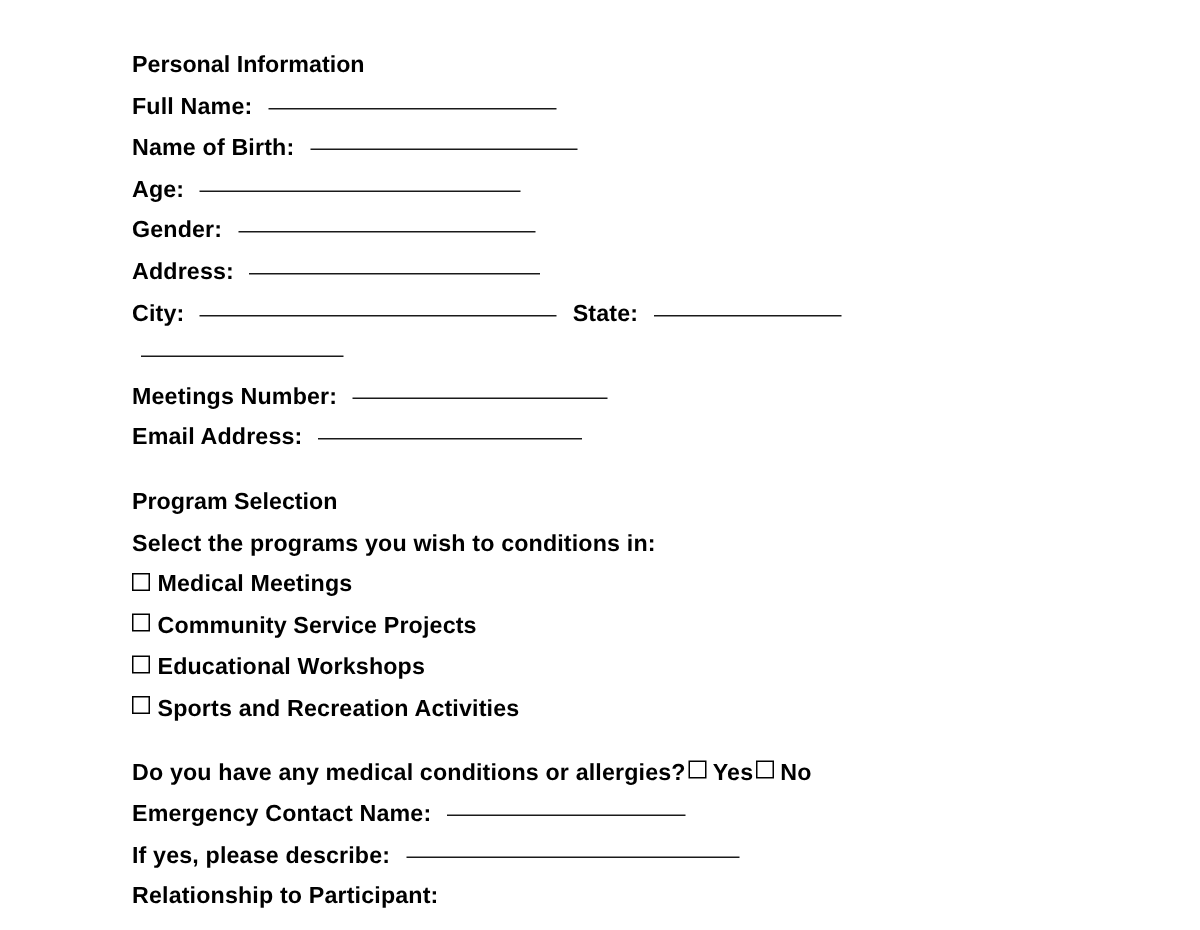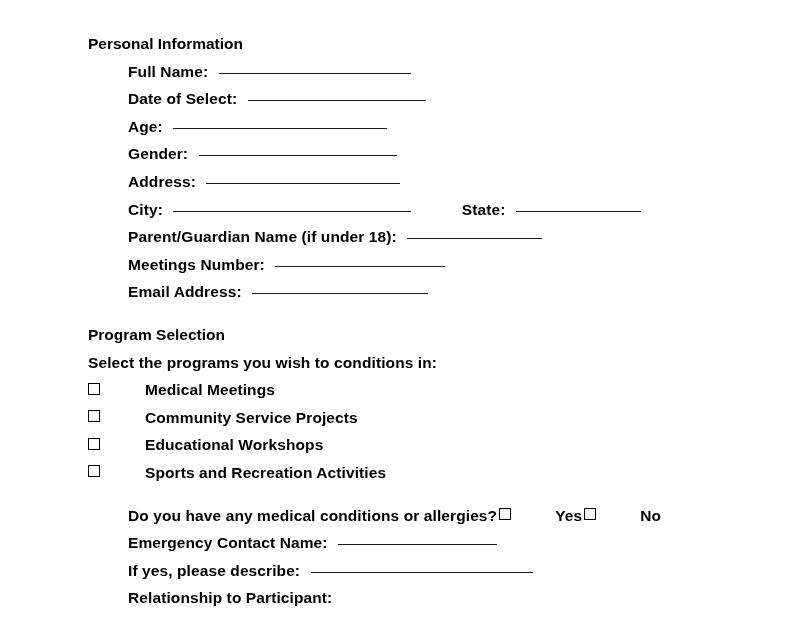--- a/index.html
+++ b/index.html
@@ -64,40 +64,40 @@
     display: inline-block;
     width: 10px;
     height: 10px;
     border: 1.6px solid #000;
     box-sizing: content-box;
     vertical-align: baseline;
     position: relative;
     top: -0.5px;
     margin: 0 4px 0 2px;
   }
-  .lbl { display: inline; margin-left: 40px; }
+  .lbl { display: inline; }
   .gap-sm { display: inline-block; width: 6px; }
 </style>
 </head>
 <body>
 
 <div class="page">
   <div class="doc">
 
     <div class="heading">
       <span>Personal Information</span>
     </div>
 
     <div class="line">
       <span class="lbl">Full Name:</span>
       <span class="gap-sm"></span><span class="rule" style="width:192px"></span>
     </div>
 
     <div class="line">
-      <span class="lbl">Date of Select:</span>
+      <span class="lbl">Name of Birth:</span>
       <span class="gap-sm"></span><span class="rule" style="width:178px"></span>
     </div>
 
     <div class="line">
       <span class="lbl">Age:</span>
       <span class="gap-sm"></span><span class="rule" style="width:214px"></span>
     </div>
 
     <div class="line">
       <span class="lbl">Gender:</span>
@@ -110,21 +110,20 @@
     </div>
 
     <div class="line">
       <span class="lbl">City:</span>
       <span class="gap-sm"></span><span class="rule" style="width:238px"></span>
       <span class="gap-sm"></span><span class="lbl">State:</span>
       <span class="gap-sm"></span><span class="rule" style="width:125px"></span>
     </div>
 
     <div class="line">
-      <span class="lbl">Parent/Guardian Name (if under 18):</span>
       <span class="gap-sm"></span><span class="rule" style="width:135px"></span>
     </div>
 
     <div class="line">
       <span class="lbl">Meetings Number:</span>
       <span class="gap-sm"></span><span class="rule" style="width:170px"></span>
     </div>
 
     <div class="line">
       <span class="lbl">Email Address:</span>

